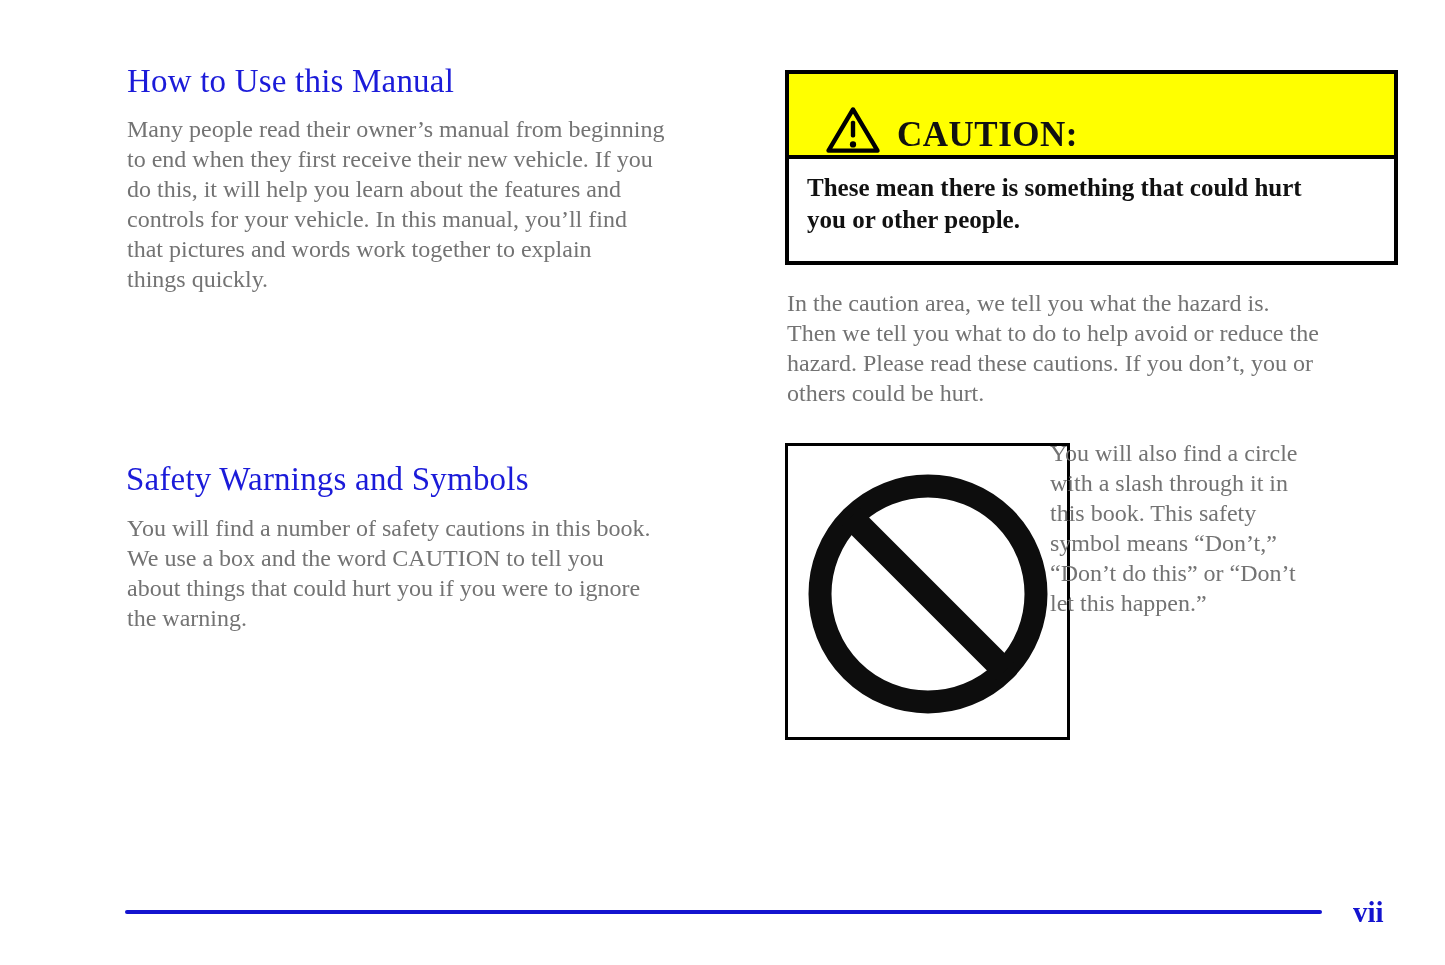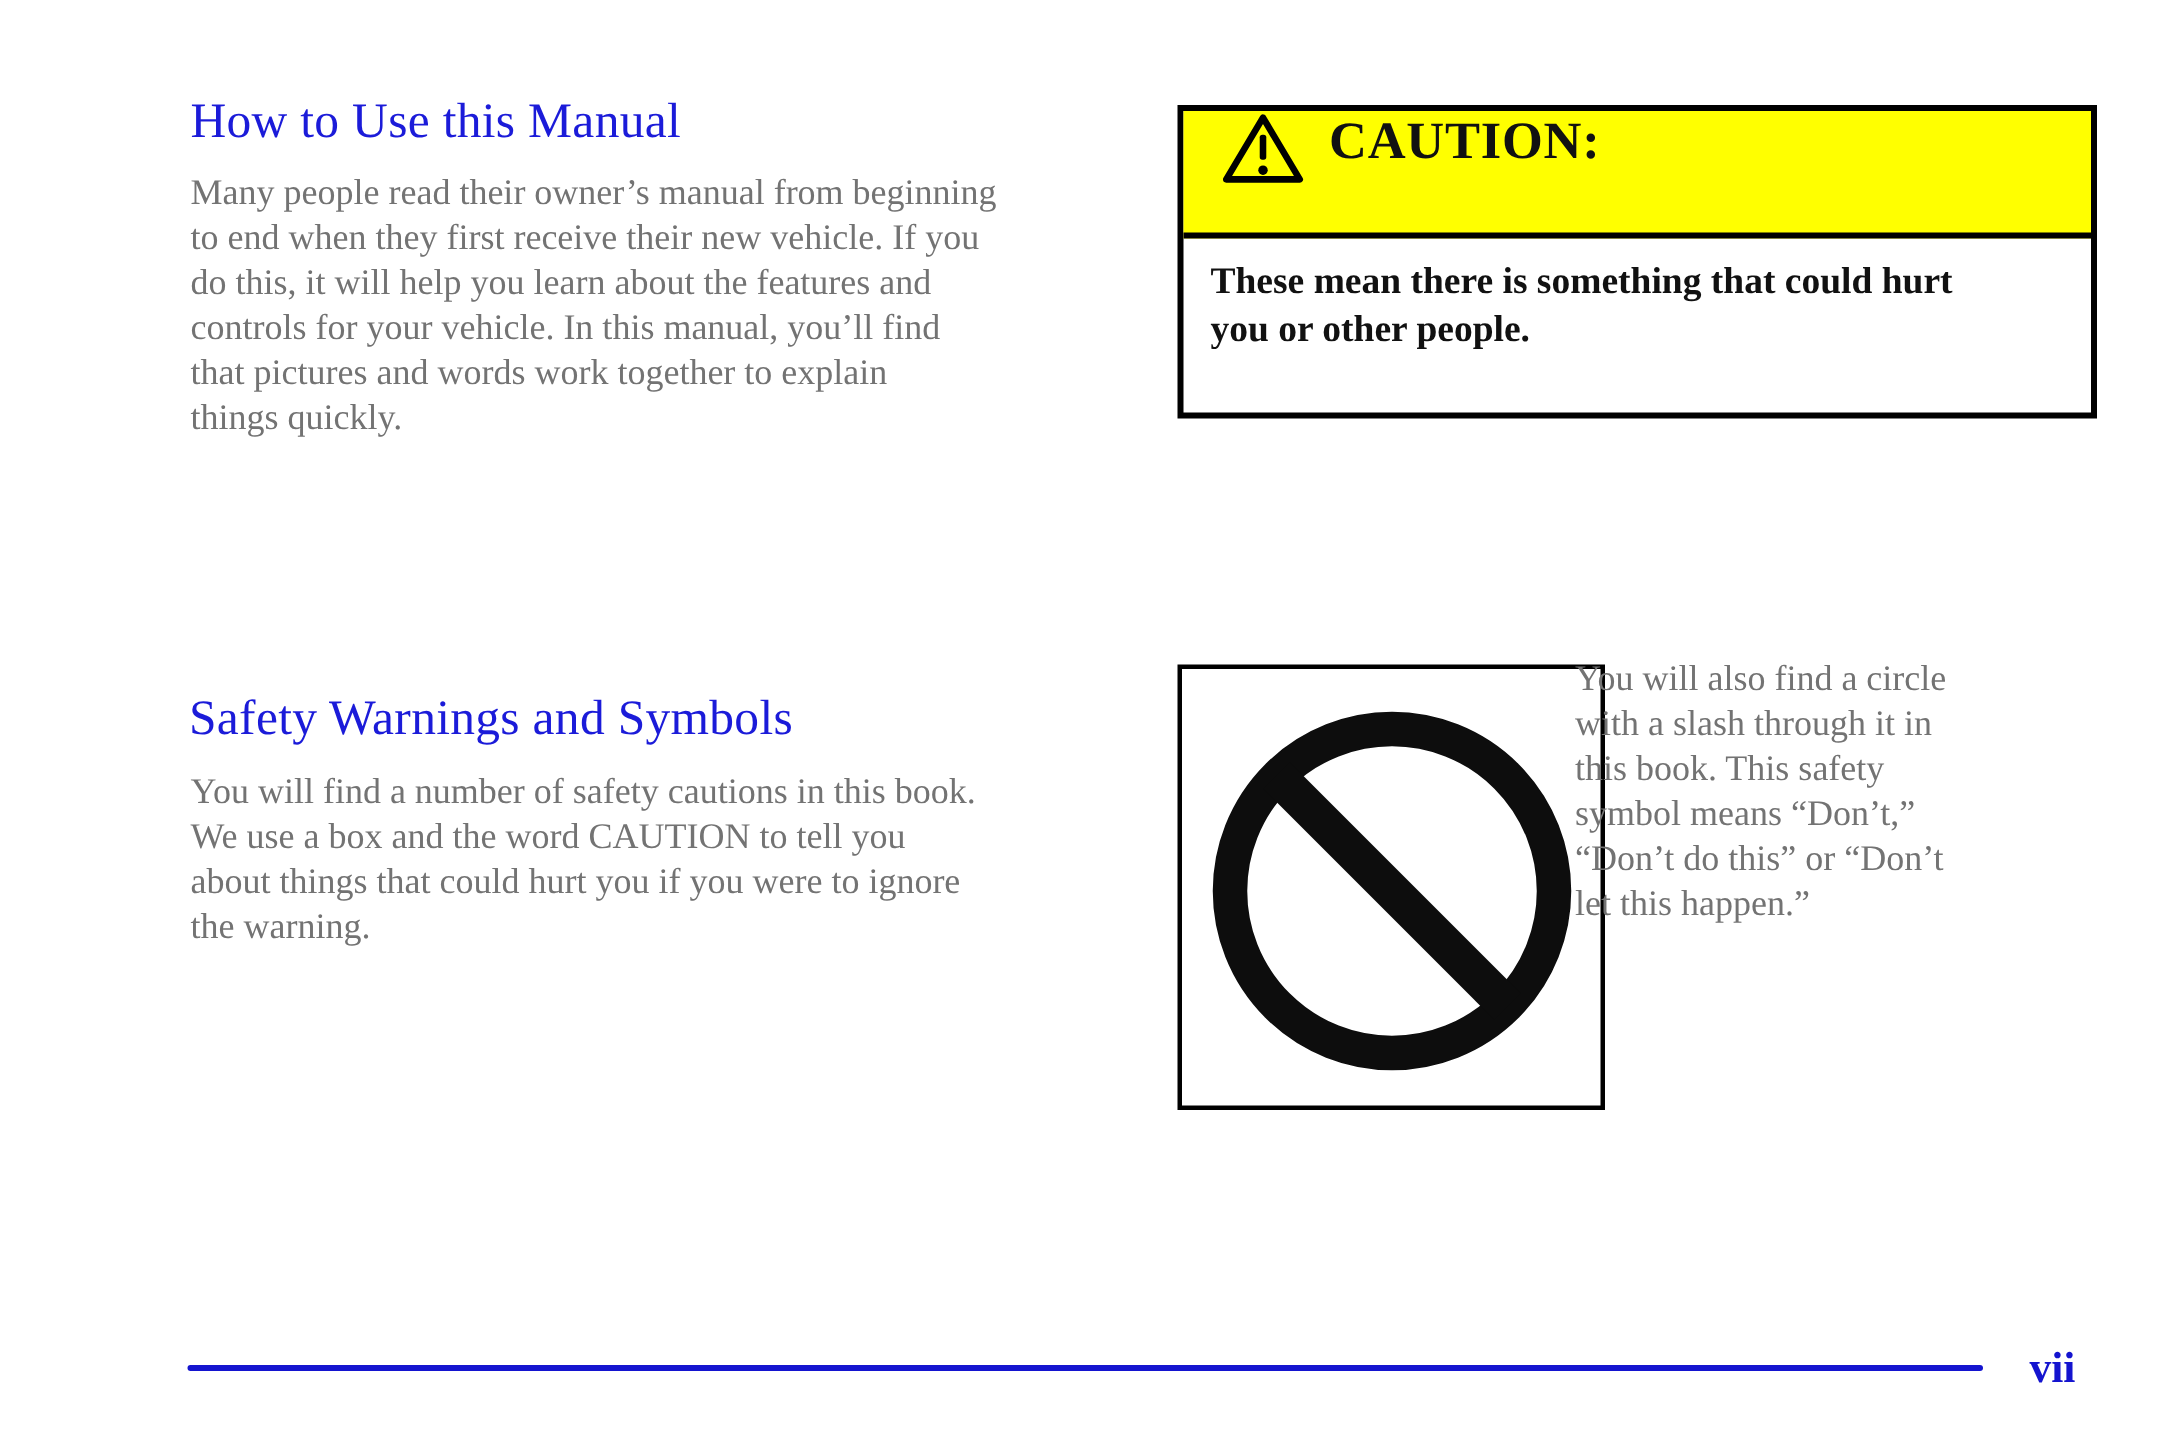--- a/index.html
+++ b/index.html
@@ -41,32 +41,32 @@
     left: 785px; top: 70px;
     width: 605px;
     border: 4px solid #000000;
     background: #ffffff;
   }
   .caution-header {
     height: 81px;
     background: #ffff00;
     border-bottom: 4px solid #000000;
     display: flex;
-    align-items: flex-start;
+    align-items: flex-end;
     gap: 16px;
-    padding-left: 25px;
+    padding-left: 36px;
   }
   .caution-title {
     font-size: 35px;
     font-weight: bold;
     color: #111111;
     letter-spacing: 0.5px;
   }
   .caution-body {
-    padding: 13px 18px 30px 18px;
+    padding: 13px 18px 16px 18px;
     font-size: 25px;
     font-weight: bold;
     line-height: 32px;
     color: #111111;
     min-height: 73px;
   }
   .tri-icon { display: block; }
 
   .nosym-box {
     position: absolute;
@@ -119,20 +119,24 @@
         <path d="M32 5 L60 52 L4 52 Z" fill="none" stroke="#000000" stroke-width="5" stroke-linejoin="round"></path>
         <rect x="29.5" y="18" width="5" height="19" rx="2" fill="#000000"></rect>
         <circle cx="32" cy="45" r="3.6" fill="#000000"></circle>
       </svg>
       <span class="caution-title">CAUTION:</span>
     </div>
     <div class="caution-body lines">These mean there is something that could hurt
 you or other people.</div>
   </div>
 
+  <p class="body lines caution-note">In the caution area, we tell you what the hazard is.
+Then we tell you what to do to help avoid or reduce the
+hazard. Please read these cautions. If you don’t, you or
+others could be hurt.</p>
 
   <div class="nosym-box">
     <svg viewBox="0 0 279 291">
       <circle cx="140" cy="148" r="108" fill="none" stroke="#0d0d0d" stroke-width="23"></circle>
       <line x1="63" y1="71" x2="217" y2="225" stroke="#0d0d0d" stroke-width="25"></line>
     </svg>
   </div>
 
   <p class="body lines nosym-note">You will also find a circle
 with a slash through it in

